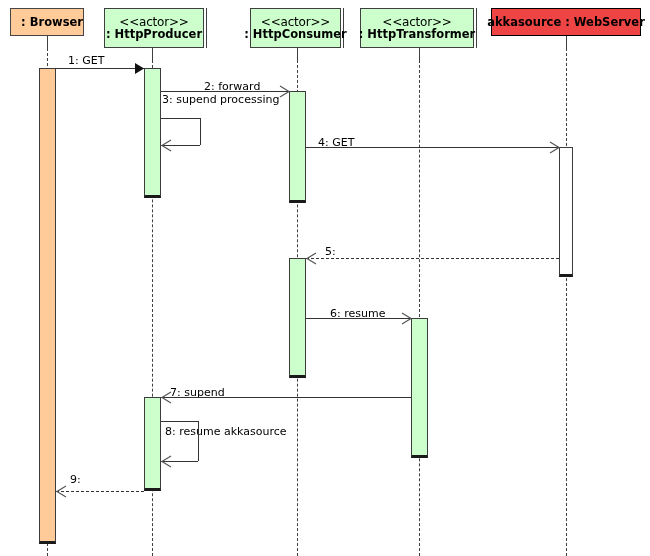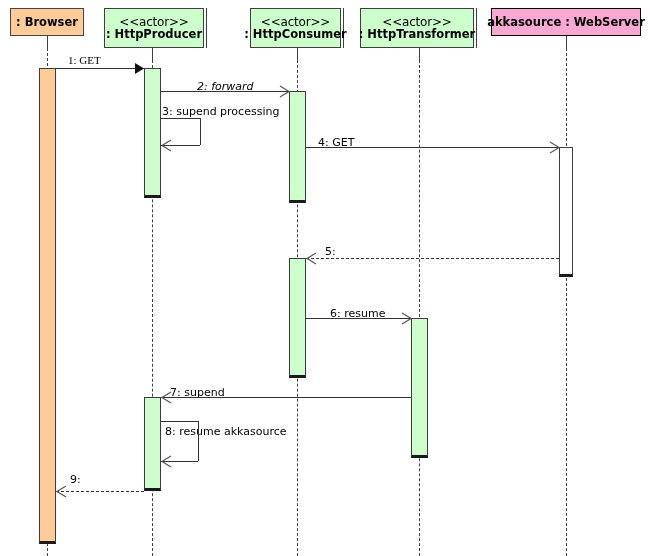--- a/index.html
+++ b/index.html
@@ -42,21 +42,21 @@
   .head.browser {
     background: #ffcc99;
     border-color: #454545;
   }
   .head.actor {
     background: #ccffcc;
     border-color: #3f3f3f;
     box-shadow: 2px 0 0 0 #ffffff, 3px 0 0 0 #3f3f3f;
   }
   .head.plain {
-    background: #f9a8d4;
+    background: #ef4444;
     border-color: #000000;
   }
   
   .lifeline {
     position: absolute;
     width: 0;
     border-left: 1px dashed #404040;
   }
   .lifeline.solid-stub {
     border-left: 1px solid #404040;
@@ -96,21 +96,21 @@
     width: 9px;
     height: 9px;
   }
   .arrow svg { display: block; overflow: visible; }
 </style>
 </head>
 <body>
 
 <div id="canvas">
   <div id="heads-layer">
-      <div class="head browser" style="left: 10px; top: 8px; width: 74px; height: 28px;">
+      <div class="head browser" style="left: 10px; top: 8px; width: 74px; height: 28px; align-items: flex-end;">
         <div class="pname">: Browser</div>
       </div>
       <div class="head actor" style="left: 104px; top: 8px; width: 100px; height: 40px;">
         <div class="stereo">&lt;&lt;actor&gt;&gt;</div>
         <div class="pname">: HttpProducer</div>
       </div>
       <div class="head actor" style="left: 250px; top: 8px; width: 91px; height: 40px;">
         <div class="stereo">&lt;&lt;actor&gt;&gt;</div>
         <div class="pname">: HttpConsumer</div>
       </div>
@@ -137,35 +137,35 @@
   <div id="activations-layer">
       <div class="act orange" style="left: 39px; top: 68px; width: 17px; height: 476px;"></div>
       <div class="act green" style="left: 144px; top: 68px; width: 17px; height: 130px;"></div>
       <div class="act green" style="left: 289px; top: 91px; width: 17px; height: 112px;"></div>
       <div class="act white" style="left: 559px; top: 147px; width: 14px; height: 130px;"></div>
       <div class="act green" style="left: 289px; top: 258px; width: 17px; height: 120px;"></div>
       <div class="act green" style="left: 411px; top: 318px; width: 17px; height: 140px;"></div>
       <div class="act green" style="left: 144px; top: 397px; width: 17px; height: 94px;"></div>
     </div>
   <div id="messages-layer">
-      <div class="label" style="left: 68px; top: 54px; font-family: Liberation Serif, serif;">1: GET</div>
+      <div class="label" style="left: 68px; top: 54px;">1: GET</div>
       <div class="msgline" style="left: 56px; top: 68px; width: 88px;"></div>
       <div class="arrow" style="left: 135px; top: 62.5px;">
         <svg width="10" height="11" viewBox="0 0 10 11">
           <polygon points="0,0 9,5.5 0,11" fill="#111"></polygon>
         </svg>
       </div>
-      <div class="label" style="left: 197px; top: 80px; font-style: italic;">2: forward</div>
+      <div class="label" style="left: 204px; top: 80px;">2: forward</div>
       <div class="msgline" style="left: 161px; top: 91px; width: 128px;"></div>
       <div class="arrow" style="left: 280px; top: 85.5px;">
         <svg width="10" height="11" viewBox="0 0 10 11">
           <polyline points="0,0 9,5.5 0,11" fill="none" stroke="#555" stroke-width="1.2"></polyline>
         </svg>
       </div>
-      <div class="label" style="left: 162px; top: 105px;">3: supend processing</div>
+      <div class="label" style="left: 162px; top: 93px;">3: supend processing</div>
       <div class="msgline" style="left: 161px; top: 118px; width: 39px;"></div>
       <div class="vline" style="left: 200px; top: 118px; height: 27px;"></div>
       <div class="msgline" style="left: 161px; top: 145px; width: 39px;"></div>
       <div class="arrow" style="left: 161px; top: 139.5px;">
         <svg width="10" height="11" viewBox="0 0 10 11">
           <polyline points="10,0 1,5.5 10,11" fill="none" stroke="#555" stroke-width="1.2"></polyline>
         </svg>
       </div>
       <div class="label" style="left: 318px; top: 136px;">4: GET</div>
       <div class="msgline" style="left: 306px; top: 147px; width: 253px;"></div>

